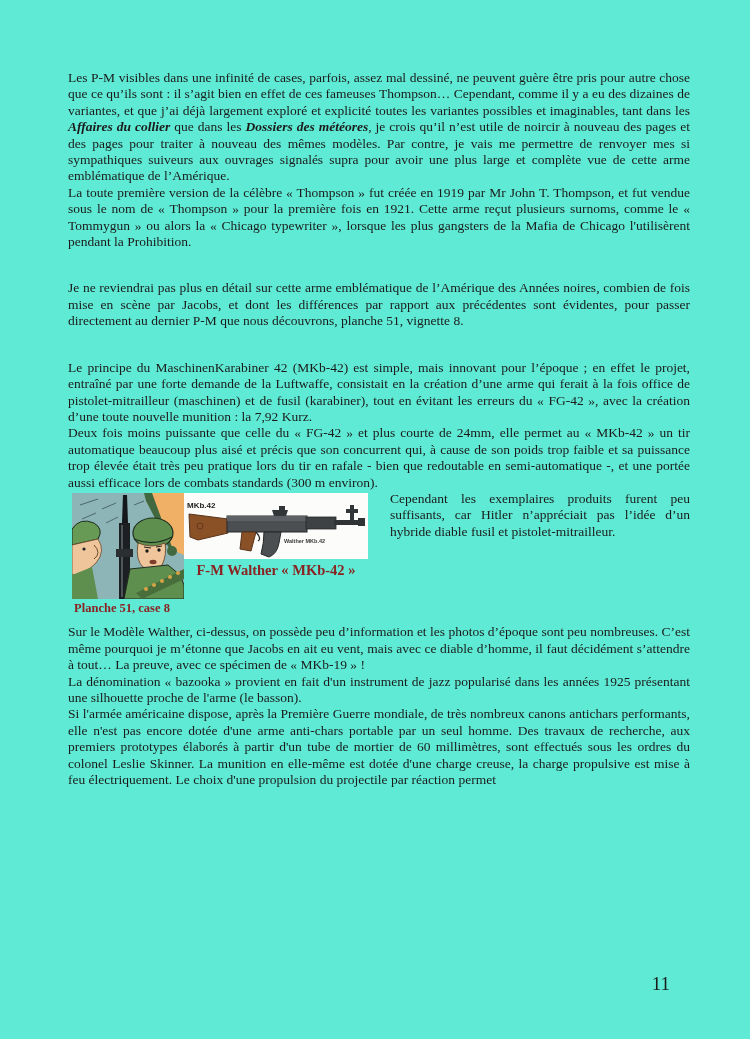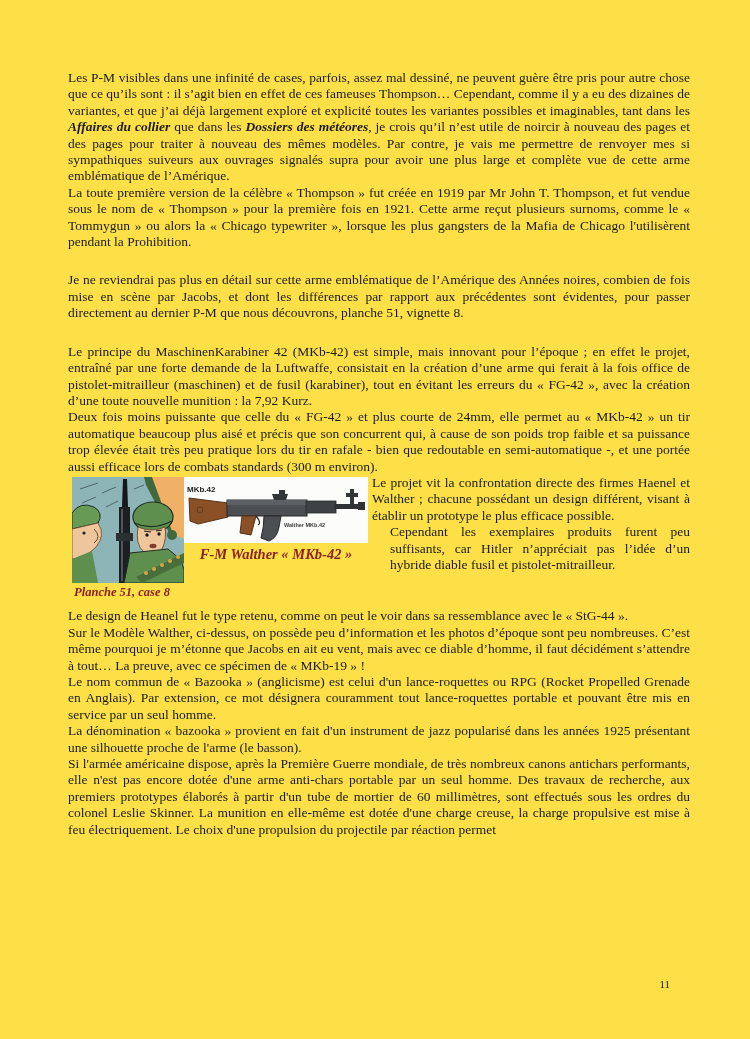--- a/index.html
+++ b/index.html
@@ -1,49 +1,48 @@
 <!DOCTYPE html>
 <html><head>
 <meta charset="utf-8">
 <style>
   html,body { margin:0; padding:0; background:#ffffff; }
   .page {
     position:relative;
     width:750px; height:1039px;
     box-sizing:border-box;
     padding:70px 60px 0 68px;
-    background:#fde047;
+    background:#5eead4;
     font-family:"Liberation Serif", serif;
     font-size:13.5px;
     line-height:16.4px;
     color:#1b1b1b;
     overflow:hidden;
   }
   p { margin:0; text-align:justify; }
-  .gap { margin-top:22px; }
+  .gap { margin-top:30px; }
   .bi { font-weight:bold; font-style:italic; }
 
   .fig-comic { float:left; width:100px; margin:2px 12px 8px 4px; }
   .fig-rifle { float:left; width:184px; margin:2px 4px 0 0; }
   .fig-comic svg, .fig-rifle svg { display:block; }
   .caption {
     color:#8b2222; font-weight:bold; text-align:center;
     font-family:"Liberation Serif", serif;
-    font-style:italic;
   }
   .caption-comic { font-size:12.5px; margin-top:1px; }
   .caption-rifle { font-size:14.5px; margin-top:3px; }
 
   .right-col { overflow:hidden; } 
   .beside-comic { overflow:hidden; padding-left:18px; } 
   .clearfix::after { content:""; display:block; clear:both; }
 
   .page-number {
     position:absolute; top:976px; right:80px;
-    font-size:11px; color:#1b1b1b;
+    font-size:19px; color:#1b1b1b;
   }
 </style>
 </head>
 <body>
 
 <div class="page">
 
   <p><span>Les P-M visibles dans une infinité de cases, parfois, assez mal dessiné, ne peuvent guère être pris pour autre chose que ce qu’ils sont : il s’agit bien en effet de ces fameuses Thompson… Cependant, comme il y a eu des dizaines de variantes, et que j’ai déjà largement exploré et explicité toutes les variantes possibles et imaginables, tant dans les </span><span class="bi">Affaires du collier</span><span> que dans les </span><span class="bi">Dossiers des météores</span><span>, je crois qu’il n’est utile de noircir à nouveau des pages et des pages pour traiter à nouveau des mêmes modèles. Par contre, je vais me permettre de renvoyer mes si sympathiques suiveurs aux ouvrages signalés supra pour avoir une plus large et complète vue de cette arme emblématique de l’Amérique.</span></p>
 
   <p>La toute première version de la célèbre « Thompson » fut créée en 1919 par Mr John T. Thompson, et fut vendue sous le nom de « Thompson » pour la première fois en 1921. Cette arme reçut plusieurs surnoms, comme le « Tommygun » ou alors la « Chicago typewriter », lorsque les plus gangsters de la Mafia de Chicago l'utilisèrent pendant la Prohibition.</p>
@@ -116,32 +115,29 @@
         <path d="M162 16 L174 16 L174 20 L162 20 Z" fill="#333638"></path>
         <path d="M58 39 L72 39 L67 58 L56 56 Z" fill="#8a5126" stroke="#58321a" stroke-width="1"></path>
         <path d="M72 39 Q78 46 74 48" fill="none" stroke="#26282a" stroke-width="1.2"></path>
         <path d="M80 39 L97 39 L95 50 Q93 61 85 64 L77 61 Q80 50 80 39 Z" fill="#4b4f52" stroke="#26282a" stroke-width="1"></path>
         <text x="100" y="50" font-size="5.5" font-weight="bold" fill="#3a3a3a" font-family="Liberation Sans, sans-serif">Walther MKb.42</text>
       </svg>
       <div class="caption caption-rifle">F-M Walther « MKb-42 »</div>
     </div>
 
     <div class="right-col">
-      <p>Le projet vit la confrontation directe des firmes Haenel et Walther ; chacune possédant un design différent, visant à établir un prototype le plus efficace possible.</p>
     </div>
 
     <div class="beside-comic">
       <p>Cependant les exemplaires produits furent peu suffisants, car Hitler n’appréciait pas l’idée d’un hybride diable fusil et pistolet-mitrailleur.</p>
     </div>
 
   </div>
 
-  <p>Le design de Heanel fut le type retenu, comme on peut le voir dans sa ressemblance avec le « StG-44 ».</p>
   <p>Sur le Modèle Walther, ci-dessus, on possède peu d’information et les photos d’époque sont peu nombreuses. C’est même pourquoi je m’étonne que Jacobs en ait eu vent, mais avec ce diable d’homme, il faut décidément s’attendre à tout… La preuve, avec ce spécimen de « MKb-19 » !</p>
 
 
-  <p>Le nom commun de « Bazooka » (anglicisme) est celui d'un lance-roquettes ou RPG (Rocket Propelled Grenade en Anglais). Par extension, ce mot désignera couramment tout lance-roquettes portable et pouvant être mis en service par un seul homme.</p>
   <p>La dénomination « bazooka » provient en fait d'un instrument de jazz popularisé dans les années 1925 présentant une silhouette proche de l'arme (le basson).</p>
   <p>Si l'armée américaine dispose, après la Première Guerre mondiale, de très nombreux canons antichars performants, elle n'est pas encore dotée d'une arme anti-chars portable par un seul homme. Des travaux de recherche, aux premiers prototypes élaborés à partir d'un tube de mortier de 60 millimètres, sont effectués sous les ordres du colonel Leslie Skinner. La munition en elle-même est dotée d'une charge creuse, la charge propulsive est mise à feu électriquement. Le choix d'une propulsion du projectile par réaction permet</p>
 
   <div class="page-number">11</div>
 
 </div>
 
 </body></html>

